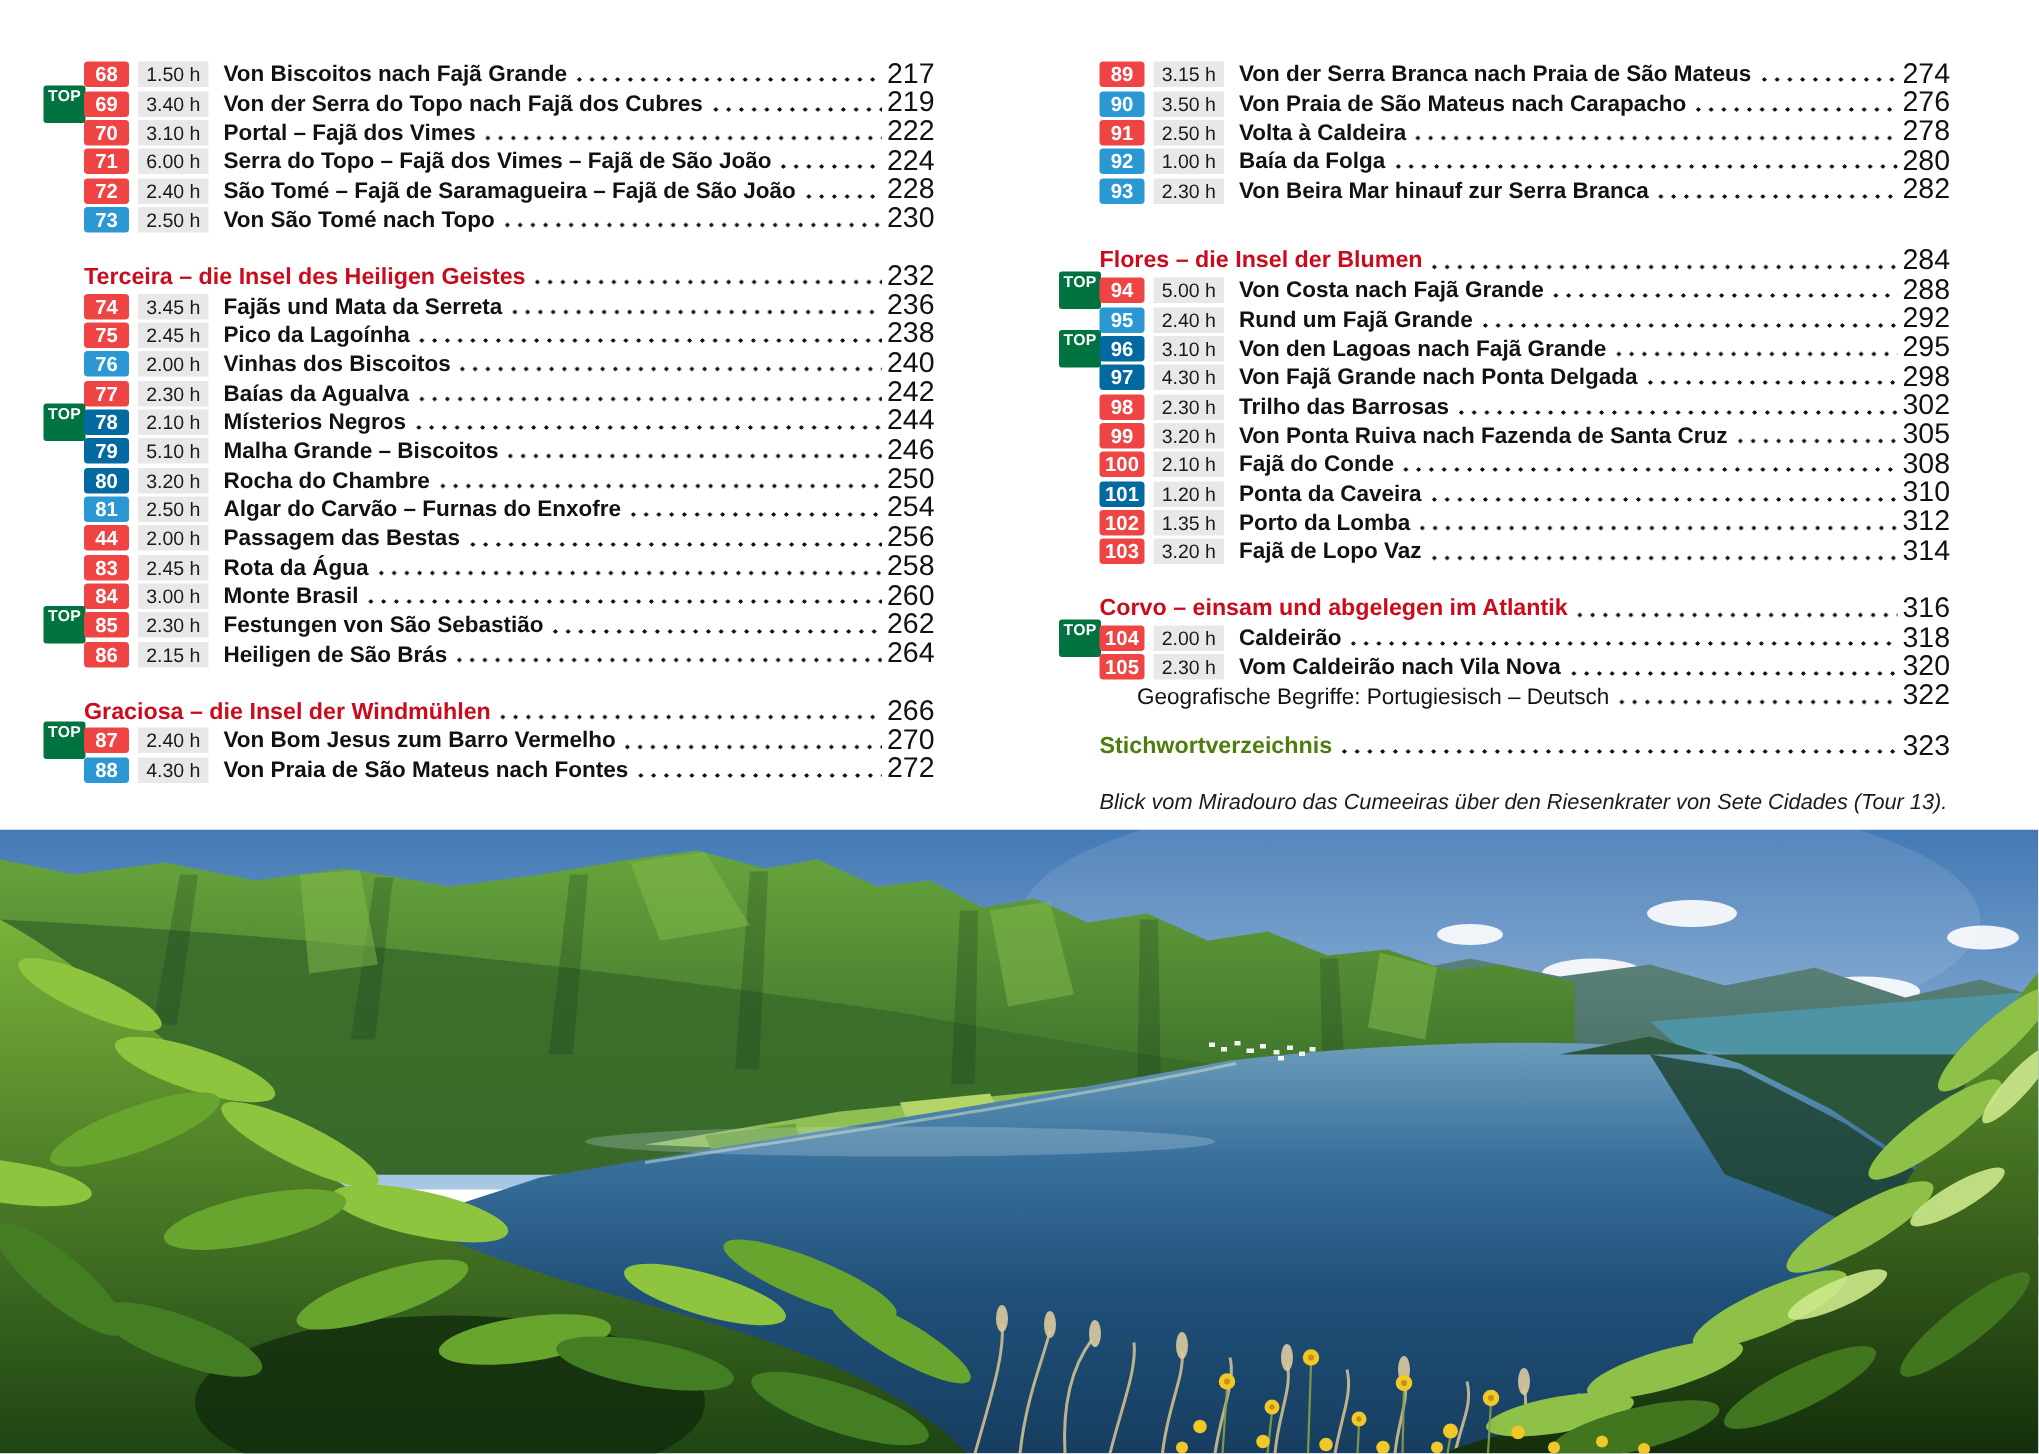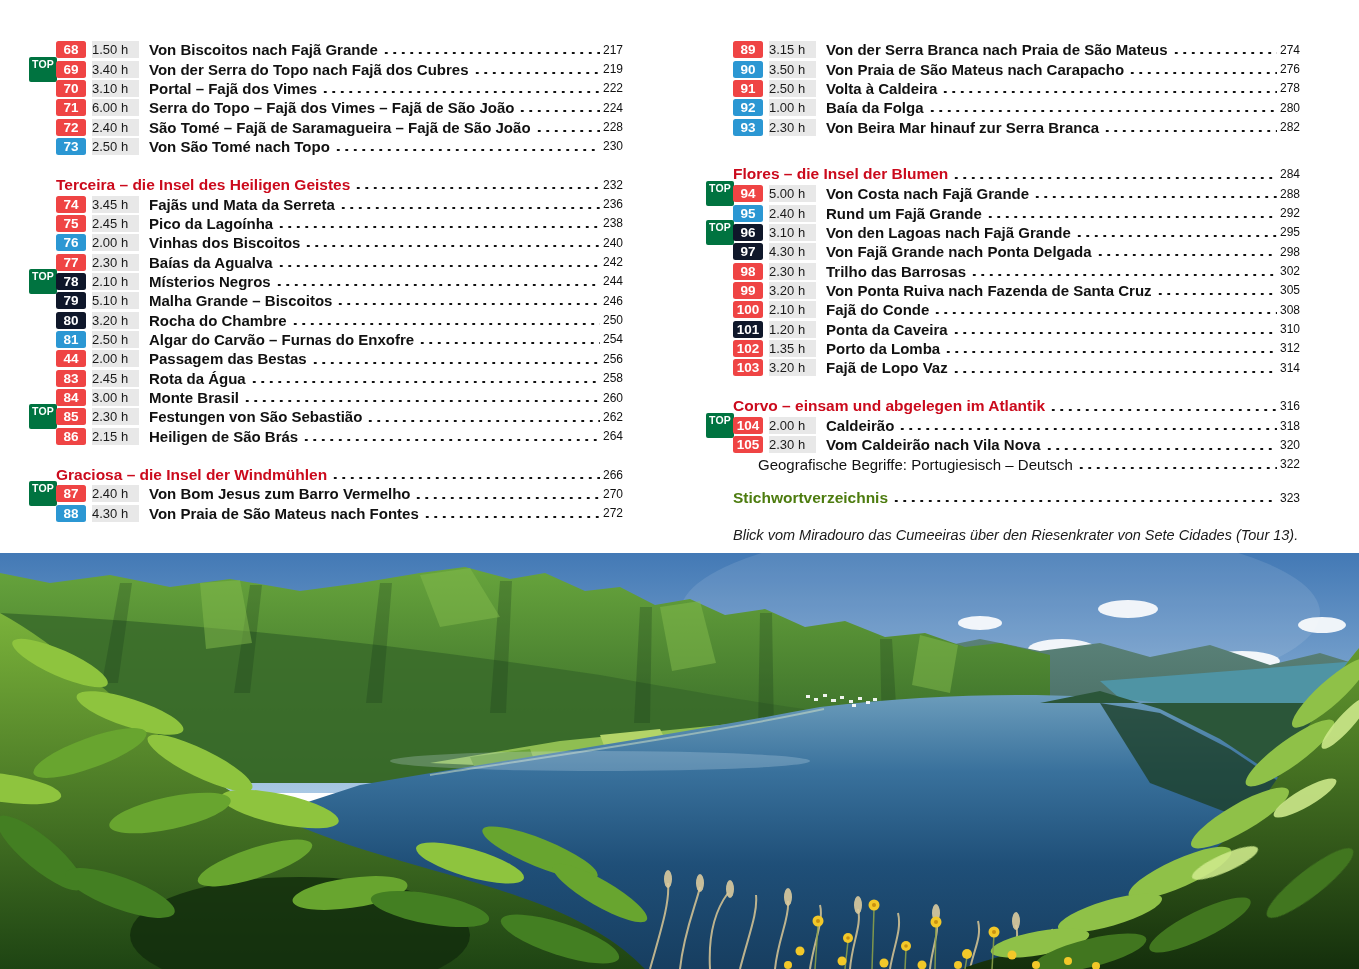--- a/index.html
+++ b/index.html
@@ -18,32 +18,32 @@
     background:#007340;color:#fff;font-weight:bold;font-size:10.5px;
     height:25px;line-height:15px;padding:0 3px;border-radius:2px;letter-spacing:.2px;
   }
   .badge{
     flex:none;min-width:24px;padding:0 3px;height:17px;line-height:17px;
     text-align:center;color:#fff;font-weight:bold;font-size:13.5px;border-radius:2.5px;
     box-sizing:content-box;
   }
   .badge.red{background:#ef4444;}
   .badge.blue{background:#2b97d3;}
-  .badge.black{background:#0f172a;}
+  .badge.black{background:#0369a1;}
   .time{
     flex:none;margin-left:6px;width:47px;height:17px;line-height:17px;
-    background:#e8e8e8;font-size:13px;color:#1a1a1a;
+    text-align:center;background:#e8e8e8;font-size:13px;color:#1a1a1a;
   }
   .title{margin-left:10px;font-weight:bold;font-size:15px;text-align:right;}
   .leader{
     flex:1;align-self:flex-end;height:6px;margin:0 3px 3px 4px;min-width:6px;
     background-image:radial-gradient(circle,#111 1.25px,transparent 1.5px);
     background-size:8.5px 6px;background-repeat:repeat-x;background-position:left bottom;
   }
-  .page{flex:none;font-size:12px;font-weight:normal;}
+  .page{flex:none;font-size:19px;font-weight:normal;}
   .header-row{padding-left:27px;}
   .header-row .title{margin-left:0;color:#cb0a1c;font-size:15.5px;}
   .header-row.index .title{color:#4d7c0f;}
   .row.plain{padding-left:52px;}
   .row.plain .title{margin-left:0;font-weight:normal;}
   .caption{
     position:absolute;left:733px;top:527px;width:566px;
     font-style:italic;font-size:14.5px;color:#1a1a1a;
   }
   .photo{position:absolute;left:0;top:553px;width:1359px;height:416px;}

